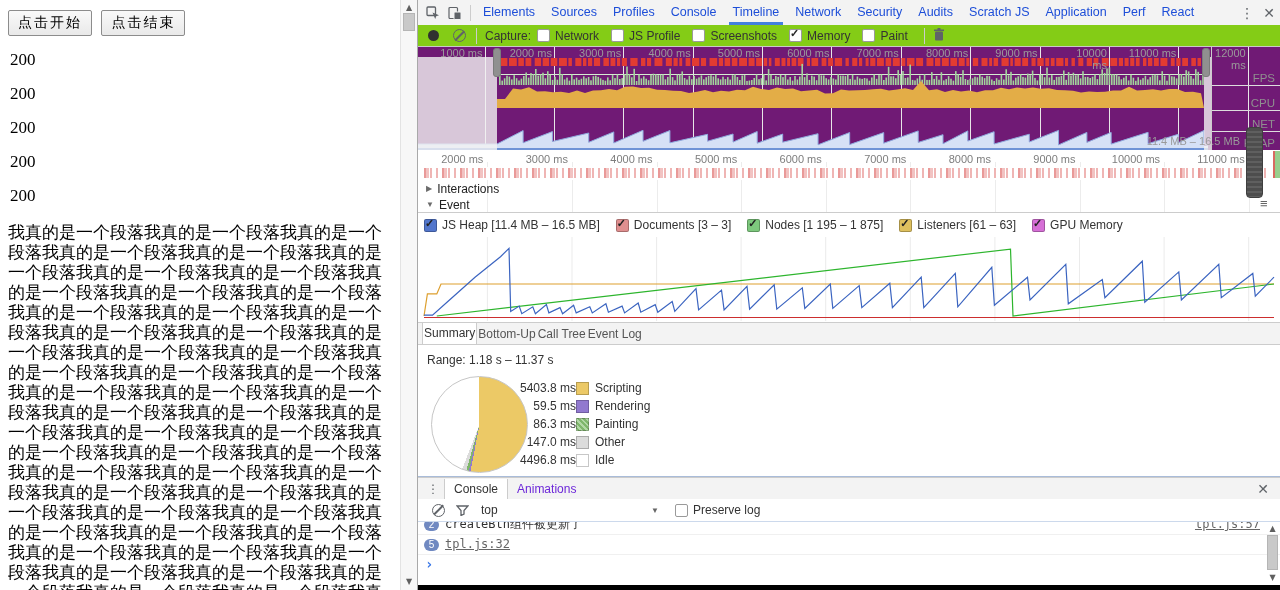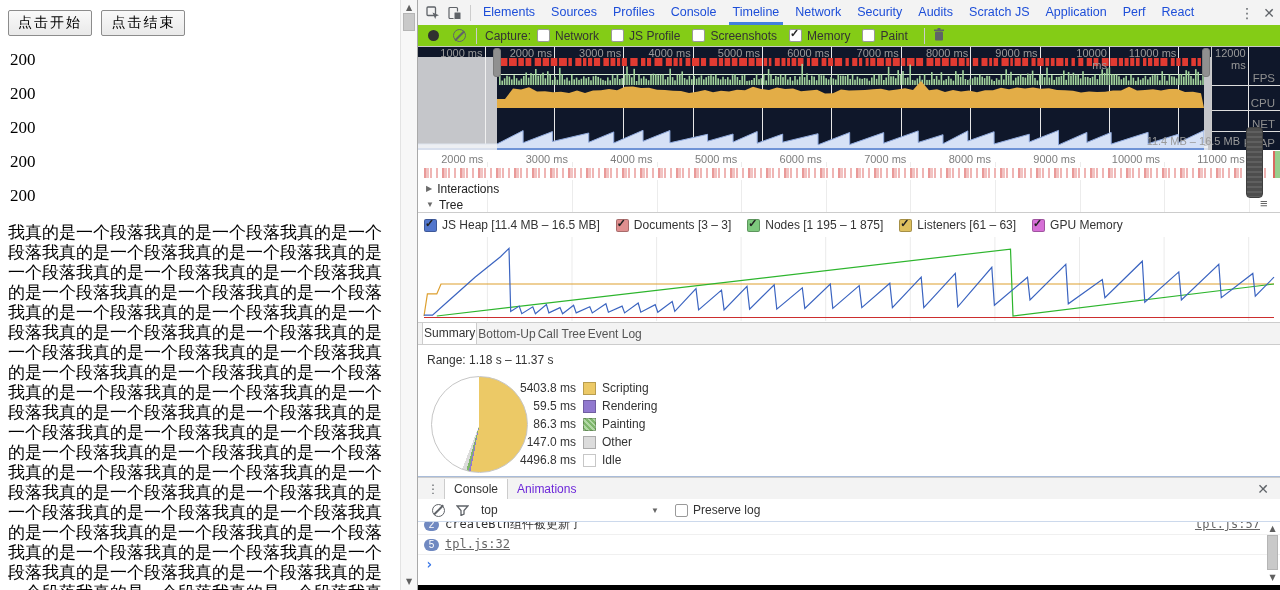--- a/index.html
+++ b/index.html
@@ -38,21 +38,21 @@
   .clear-circ{width:11px;height:11px;border-radius:50%;border:1.5px solid #5f6368;position:relative;margin:0 6px;cursor:pointer;}
   .clear-circ::after{content:"";position:absolute;left:-1px;top:4.5px;width:13px;height:1.5px;background:#5f6368;transform:rotate(-45deg);}
   .cap-label{color:#333;margin:0 6px 0 4px;}
   .cb-item{display:flex;align-items:center;margin-right:12px;cursor:pointer;}
   .cb-box{width:11px;height:11px;border:1px solid #9a9a9a;border-radius:2px;background:#fff;margin-right:5px;position:relative;}
   .cb-box.checked{background:#fff;}
   .cb-box.checked::after{content:"✓";position:absolute;left:0px;top:-3px;font-size:11px;color:#2a2a2a;font-weight:bold;}
   .trash{cursor:pointer;margin-left:4px;}
 
   
-  .dt-overview{left:0;right:0;top:47px;height:103px;background:#0f172a;overflow:hidden;}
+  .dt-overview{left:0;right:0;top:47px;height:103px;background:#701a75;overflow:hidden;}
   .ov-grid{position:absolute;top:0;bottom:0;width:1px;background:#e7e7e7;}
   .ov-ruler-label{position:absolute;top:0;height:12px;line-height:12px;font-size:11px;color:#9a9a9a;}
   .ov-shade{position:absolute;top:10px;bottom:0;background:rgba(242,242,242,0.8);}
   .ov-handle{position:absolute;top:1px;width:6px;height:27px;background:#909090;border-radius:3px;border:1px solid #7c7c7c;cursor:ew-resize;}
   .ov-labelcol{position:absolute;right:0;top:0;width:68px;height:103px;border-left:1px solid #ccc;}
   .ov-lab-row{position:absolute;right:0;left:0;border-bottom:1px solid #ddd;}
   .ov-lab{position:absolute;right:5px;font-size:11.5px;color:#8f8f8f;}
   .heap-range{position:absolute;right:40px;top:88px;font-size:11px;color:#9a9a9a;}
   .dark-thumb{left:828px;top:127px;width:15px;height:69px;border-radius:4px;z-index:30;
               background:repeating-linear-gradient(180deg,#4d4d4d 0 3px,#5f5f5f 3px 5px);border:1px solid #3f3f3f;cursor:ns-resize;}
@@ -83,21 +83,21 @@
   .dt-detailtabs{left:0;right:0;top:323px;height:21px;background:#f3f3f3;border-bottom:1px solid #ccc;display:flex;align-items:flex-end;padding-left:4px;}
   .detail-tab{padding:0 1px;height:20px;line-height:20px;font-size:12px;color:#555;cursor:pointer;margin-top:16px;}
   .detail-tab.active{background:#fff;border:1px solid #ccc;border-bottom:none;height:21px;color:#333;}
 
   
   .dt-summary{left:0;right:0;top:345px;height:131px;background:#fff;border-bottom:1px solid #a9bcd9;}
   .range-label{position:absolute;left:9px;top:8px;font-size:12px;color:#333;}
   .pie{position:absolute;left:13px;top:31px;width:95px;height:95px;border-radius:50%;border:1px solid #c6c6c6;}
   .sum-legend{position:absolute;left:72px;top:34px;}
   .sum-row{display:flex;align-items:center;height:18px;font-size:12px;color:#333;}
-  .sum-time{width:86px;text-align:right;margin-right:7px;}
+  .sum-time{width:86px;text-align:right;}
   .sum-swatch{width:11px;height:11px;border:1px solid rgba(0,0,0,.22);margin-right:6px;}
 
   
   .dt-drawer-tabs{left:0;right:0;top:477px;height:22px;background:#f3f3f3;border-top:1px solid #ccc;display:flex;align-items:center;padding-left:4px;}
   .drawer-tab{padding:0 9px;height:21px;line-height:21px;font-size:12px;color:#6d28d9;cursor:pointer;}
   .drawer-tab.active{background:#fff;border-left:1px solid #ccc;border-right:1px solid #ccc;color:#333;}
   .dt-console-toolbar{left:0;right:0;top:499px;height:22px;background:#fff;border-bottom:1px solid #ccd9ec;display:flex;align-items:center;padding-left:8px;}
   .ctx-select{display:flex;align-items:center;color:#333;cursor:pointer;}
   .dd-arrow{font-size:8px;color:#666;margin-left:6px;}
   .dt-console-msgs{left:0;right:0;top:522px;bottom:5px;background:#fff;overflow:hidden;
@@ -692,21 +692,21 @@
         <div class="grid-col" style="left: 661.515px; top: 0px; height: 100%;"></div>
         <div class="grid-col" style="left: 746.108px; top: 0px; height: 100%;"></div>
         <div class="grid-col" style="left: 830.701px; top: 0px; height: 100%;"></div>
       </div>
     <div class="abs dt-row" style="top:181px">
       <span class="tri">▶</span>
       <span class="row-label">Interactions</span>
     </div>
     <div class="abs dt-row" style="top:197px">
       <span class="tri">▼</span>
-      <span class="row-label">Tree</span>
+      <span class="row-label">Event</span>
     </div>
     <div class="abs overflow-ic">≡</div>
     <div class="abs main-sep"></div>
 
     <div class="abs dt-legend" id="counter-legend">
         <span class="leg-item">
           <span class="leg-box" style="background: rgb(82, 118, 204);"></span>
           <span>JS Heap [11.4 MB – 16.5 MB]</span>
         </span>
         <span class="leg-item">

